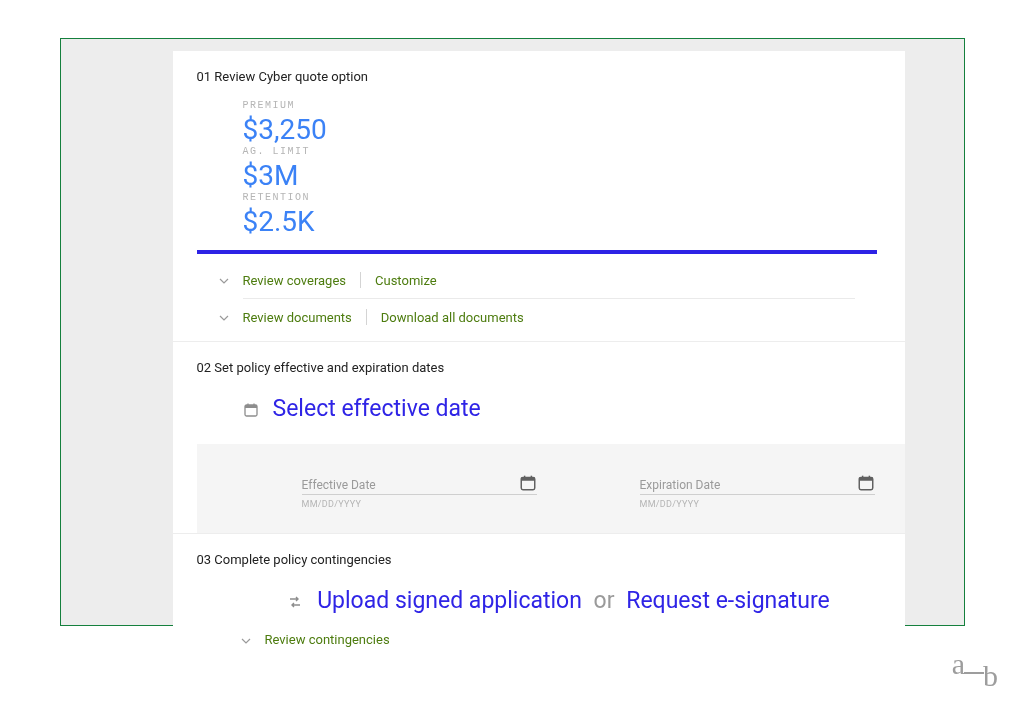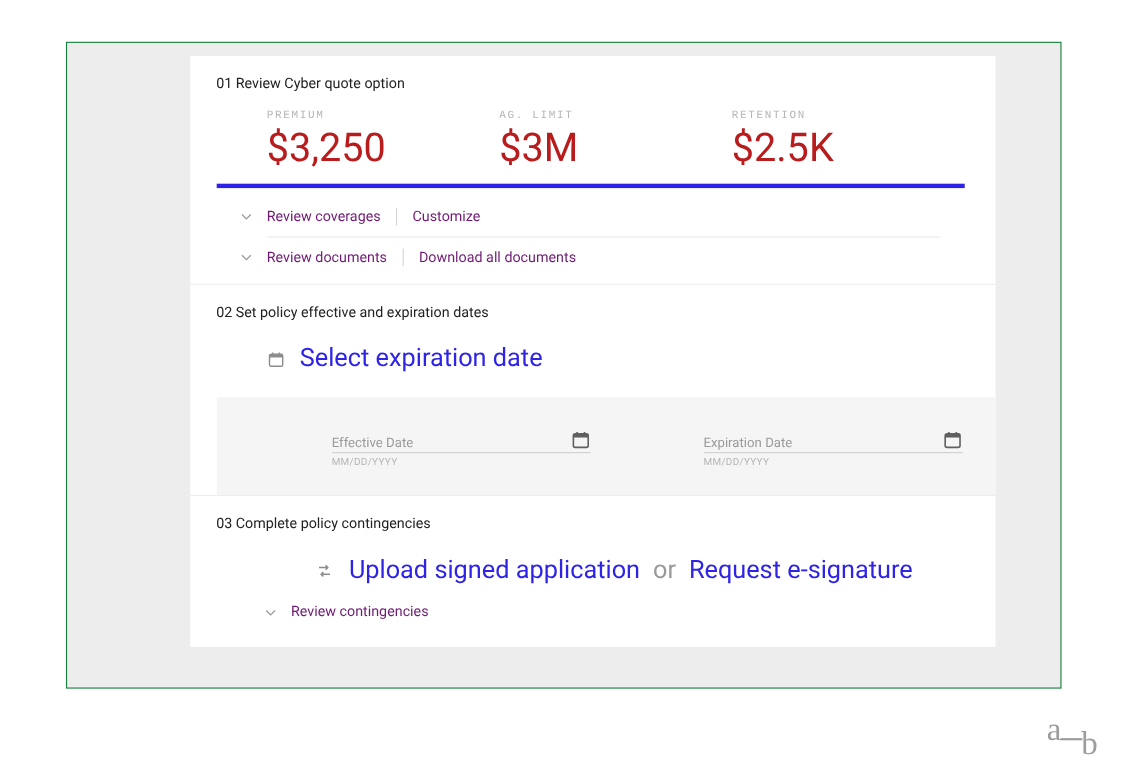--- a/index.html
+++ b/index.html
@@ -3,29 +3,29 @@
 <meta charset="utf-8">
 <style>
   * { box-sizing: border-box; margin: 0; padding: 0; }
   html, body { width: 1024px; height: 704px; font-family: -apple-system, BlinkMacSystemFont, "Segoe UI", Roboto, Helvetica, Arial, sans-serif; background: #fff; color: #222; }
   .frame { position: relative; width: 905px; height: 588px; margin: 38px auto 0 auto; border: 1px solid #15803d; background: #ededed; }
   .card { position: absolute; left: 112px; top: 12px; width: 732px; background: #fff; }
   .section { padding: 18px 28px 18px 24px; border-bottom: 1px solid #ededed; }
   .sec-title { font-size: 13px; color: #222; margin-bottom: 16px; font-weight: 400; }
 
   
-  .metrics { display: flex; padding: 0 0 6px 46px; }
+  .metrics { display: flex; padding: 0 0 6px 46px; flex-direction: column; }
   .metric { flex: 1; }
   .metric .label { font-size: 10px; letter-spacing: 1.5px; color: #b5b5b5; font-family: "Courier New", monospace; margin-bottom: 2px; }
-  .metric .value { font-size: 36px; color: #b91c1c; font-weight: 400; }
+  .metric .value { font-size: 28px; color: #3b82f6; font-weight: 400; }
   .blue-bar { height: 4px; background: #2d22e5; margin: 6px 0 12px 0; }
   .action-row { display: flex; align-items: center; color: #9a9a9a; font-size: 13px; padding: 6px 0 6px 22px; }
   .action-row .chev { width: 24px; display: inline-block; }
   .action-row .sep { width: 1px; height: 16px; background: #d4d4d4; margin: 0 14px; }
-  .action-row .link { color: #701a75; cursor: pointer; }
+  .action-row .link { color: #4d7c0f; cursor: pointer; }
   .thin-divider { height: 1px; background: #eaeaea; margin: 4px 22px 4px 46px; }
 
   
   .headline-row { display: flex; align-items: center; padding: 4px 0 0 46px; gap: 14px; }
   .cal-icon { width: 16px; height: 16px; }
   .headline-link { color: #2f24e6; font-size: 23px; font-weight: 400; cursor: pointer; }
   .date-panel { background: #f5f5f5; margin-top: 22px; padding: 30px 30px 24px 74px; display: flex; gap: 72px; }
   .date-field { width: 260px; margin-left: 31px; }
   .df-label { font-size: 12px; color: #9a9a9a; margin-bottom: 2px; display:flex; justify-content:space-between; align-items:flex-end; border-bottom: 1px solid #cfcfcf; padding-bottom: 2px;}
   .df-cal { width: 18px; height: 18px; fill:#606060; }
@@ -101,21 +101,21 @@
 
       <div class="headline-row">
         <span>
           <svg class="cal-icon" viewBox="0 0 16 16">
               <rect x="2" y="3" width="12" height="11" rx="1.5" fill="none" stroke="#8d8d8d" stroke-width="1.3"></rect>
               <rect x="2" y="3" width="12" height="3" fill="#8d8d8d"></rect>
               <line x1="5" y1="1.5" x2="5" y2="4" stroke="#8d8d8d" stroke-width="1.3"></line>
               <line x1="11" y1="1.5" x2="11" y2="4" stroke="#8d8d8d" stroke-width="1.3"></line>
             </svg>
         </span>
-        <span class="headline-link">Select expiration date</span>
+        <span class="headline-link">Select effective date</span>
       </div>
 
       <div class="date-panel">
         <div class="date-field">
           <div class="df-label">
             <span>Effective Date</span>
             <span>
               <svg class="df-cal" viewBox="0 0 16 16">
                   <rect x="2" y="3" width="12" height="11" rx="1.5" fill="none" stroke="#606060" stroke-width="1.3"></rect>
                   <rect x="2" y="3" width="12" height="3" fill="#606060"></rect>

